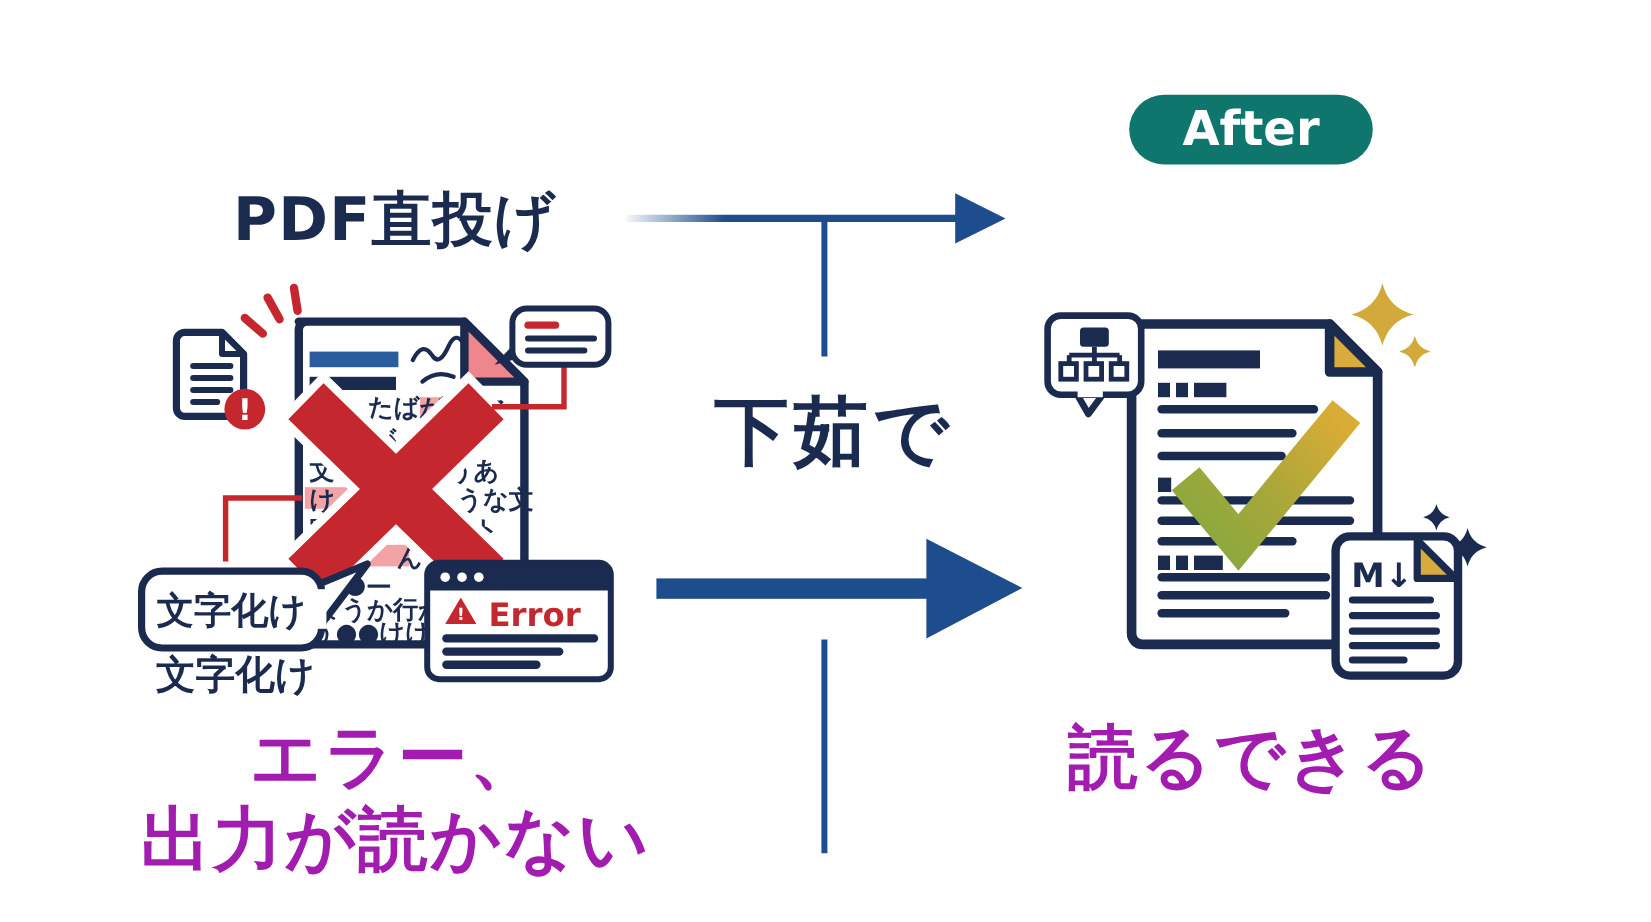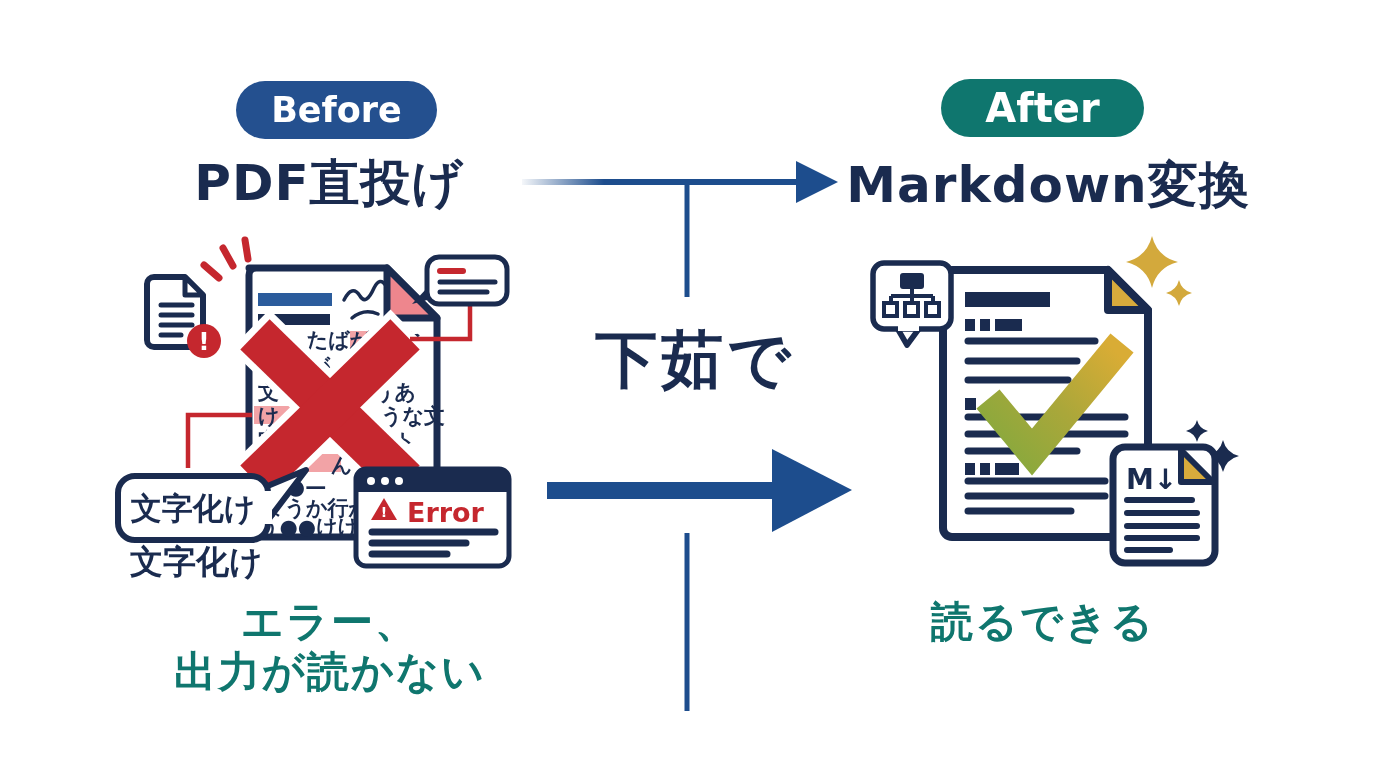--- a/index.html
+++ b/index.html
@@ -14,21 +14,21 @@
   }
   .badge-before{left:236px;top:81px;width:201px;height:58px;background:#24508f;font-size:35px;}
   .badge-after{left:941px;top:79px;width:203px;height:58px;background:#0f766e;font-size:40px;}
   .heading{
     color:#1a2b4f;font-weight:bold;text-align:center;letter-spacing:1px;
   }
   .h-before{left:79px;top:150px;width:500px;font-size:50px;}
   .h-after{left:798px;top:152px;width:500px;font-size:50px;}
   .h-center{left:533px;top:318px;width:324px;font-size:62px;letter-spacing:4px;}
   .caption{
-    color:#0f766e;font-weight:bold;text-align:center;font-size:42px;line-height:1.18;letter-spacing:2px;
+    color:#a21caf;font-weight:bold;text-align:center;font-size:58px;line-height:1.18;letter-spacing:2px;
   }
   .cap-left{left:60px;top:597px;width:540px;}
   .cap-right{left:808px;top:597px;width:470px;}
   svg.art{position:absolute;left:0;top:0;width:1376px;height:768px;}
   svg text{font-family:"DejaVu Sans","Liberation Sans",sans-serif;}
   .pre{white-space:pre;}
 </style>
 </head>
 <body>
 
@@ -212,29 +212,25 @@
           <line x1="1127" y1="500" x2="1192" y2="500"></line>
           <line x1="1127" y1="513" x2="1197" y2="513"></line>
           <line x1="1127" y1="526" x2="1197" y2="526"></line>
           <line x1="1127" y1="538" x2="1197" y2="538"></line>
           <line x1="1127" y1="550" x2="1170" y2="550"></line>
         </g>
       </g>
     </g>
   </svg>
 
-  <div class="abs badge badge-before">
-    <span>Before</span>
-  </div>
   <div class="abs heading h-before">PDF直投げ</div>
 
   <div class="abs badge badge-after">
     <span>After</span>
   </div>
-  <div class="abs heading h-after">Markdown変換</div>
 
   <div class="abs heading h-center">下茹で</div>
 
   <div class="abs caption cap-left">
     <div>エラー、</div>
     <div>出力が読かない</div>
   </div>
 
   <div class="abs caption cap-right">
     <div>読るできる</div>

